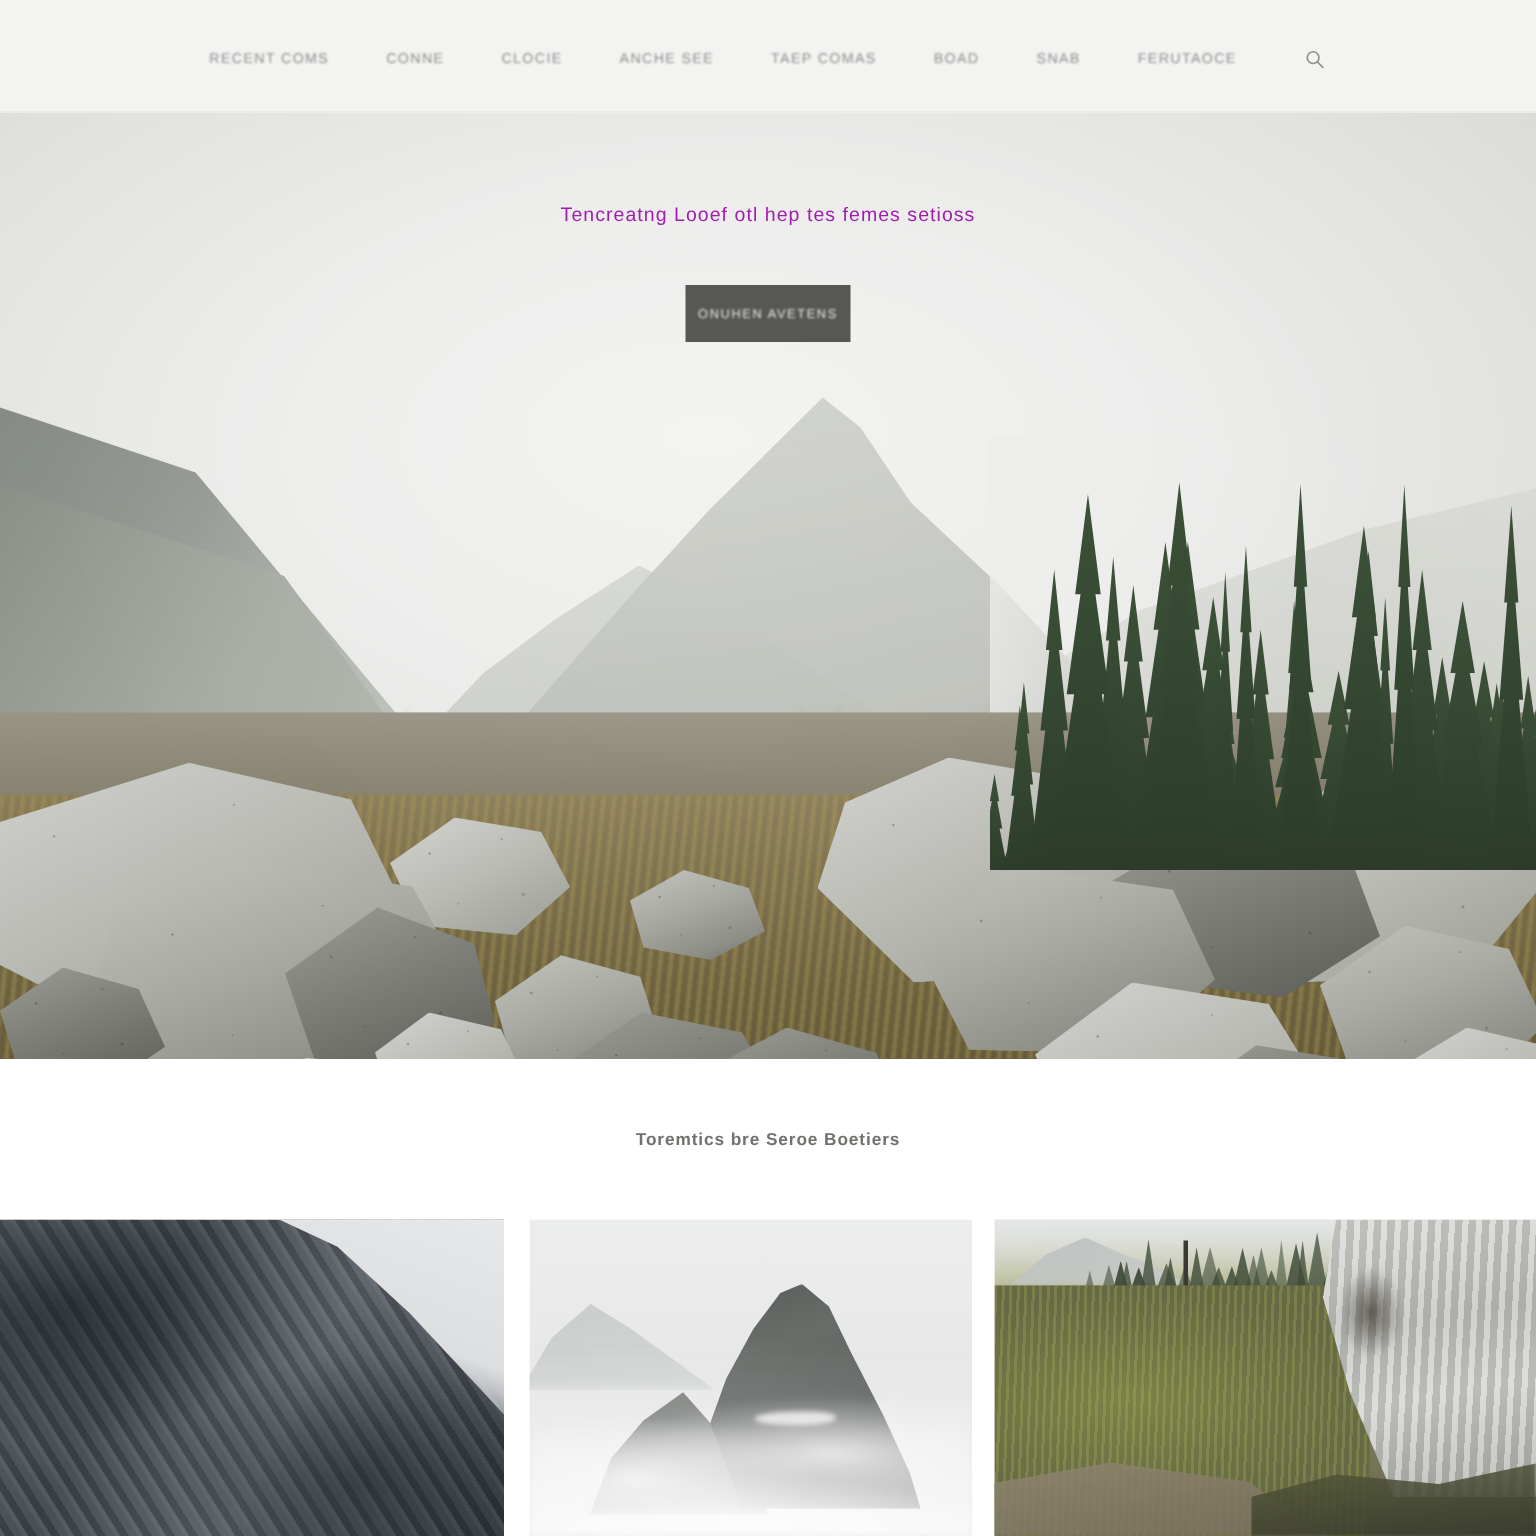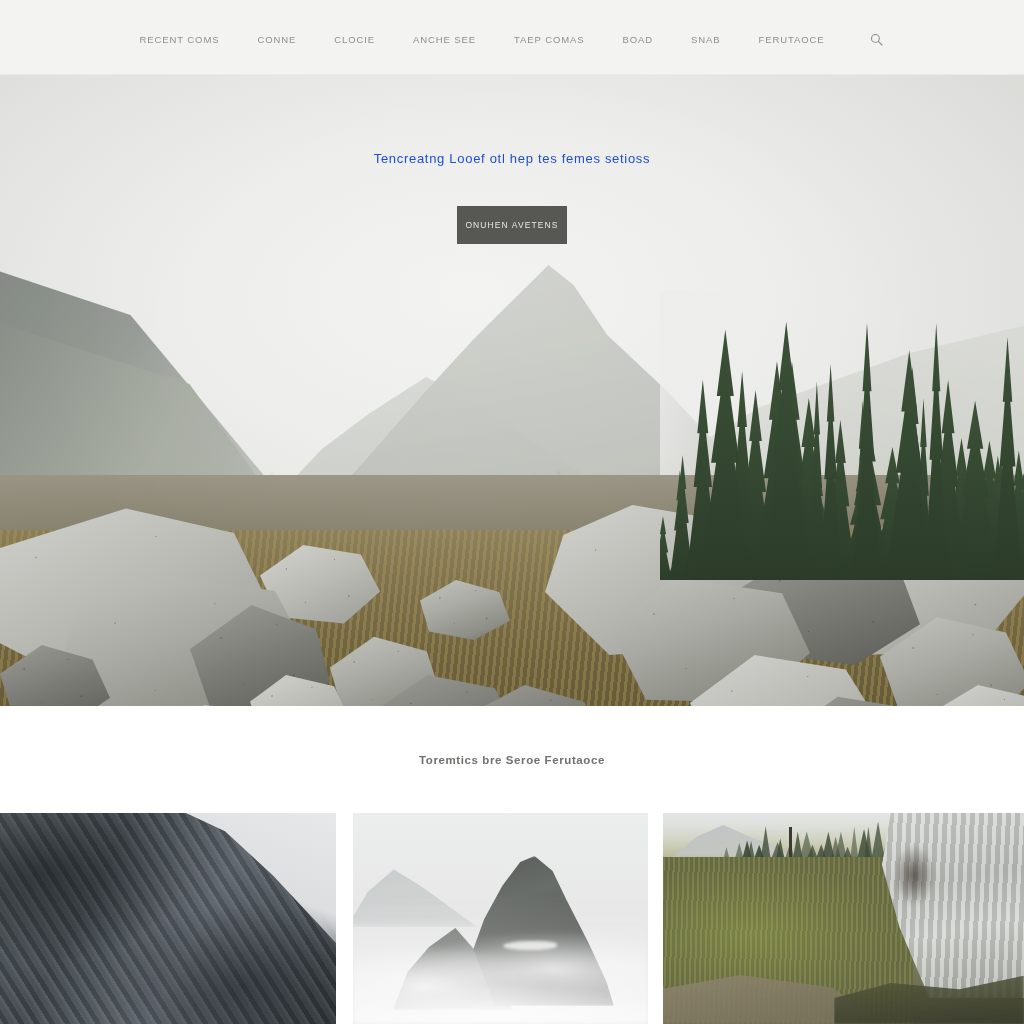--- a/index.html
+++ b/index.html
@@ -169,24 +169,23 @@
   
   .hero-copy{
     position:absolute; top:0; left:0; width:1024px; height:631px;
     display:flex; flex-direction:column; align-items:center;
     padding-top:60px;
     z-index:6;
   }
   .hero-title{
     font-size:13px;
     letter-spacing:.7px;
-    color:#1d4ed8;
+    color:#a21caf;
     filter:blur(.5px);
     white-space:nowrap;
-    margin-top:16px;
   }
   .hero-cta{
     margin-top:40px;
     width:110px; height:38px;
     background:#575754;
     border:none;
     display:flex; align-items:center; justify-content:center;
     cursor:pointer;
   }
   .hero-cta span{
@@ -557,21 +556,21 @@
 
   <div class="hero-copy">
     <div class="hero-title">Tencreatng Looef otl hep tes femes setioss</div>
     <button class="hero-cta">
       <span>Onuhen Avetens</span>
     </button>
   </div>
 </section>
 
 <section class="feature">
-  <h2 class="feature-title">Toremtics bre Seroe Ferutaoce</h2>
+  <h2 class="feature-title">Toremtics bre Seroe Boetiers</h2>
 </section>
 
 <section class="gallery">
   <div class="card card-1">
     <div class="c1-bg"></div>
     <div class="c1-sky"></div>
     <div class="c1-shadow"></div>
   </div>
 
   <div class="gap"></div>

